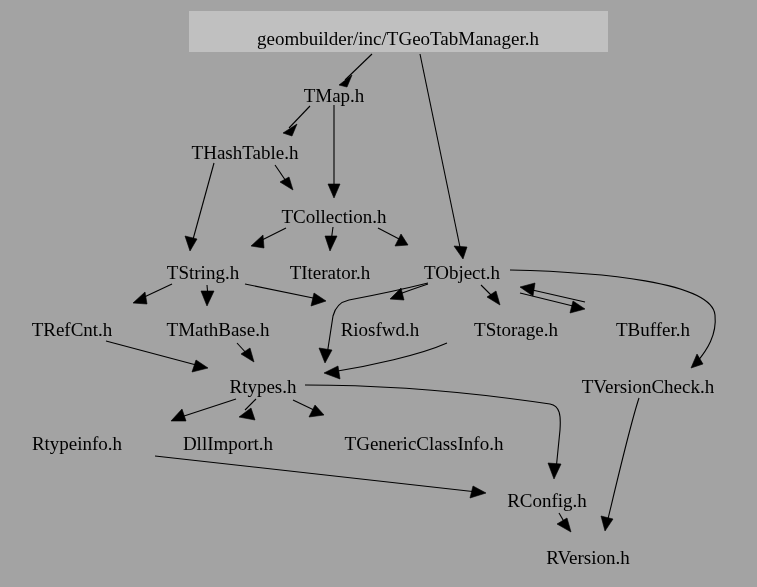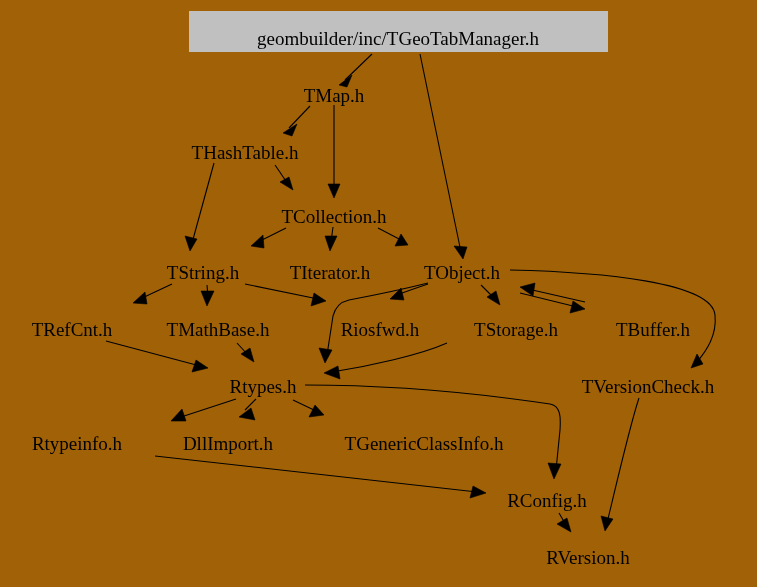--- a/index.html
+++ b/index.html
@@ -4,21 +4,21 @@
 <style>
   html, body {
     margin: 0;
     padding: 0;
     background: #ffffff;
   }
   #graph-root {
     position: relative;
     width: 757px;
     height: 587px;
-    background: #a16207;
+    background: #a3a3a3;
     font-family: "Liberation Serif", "DejaVu Serif", serif;
     overflow: hidden;
   }
   svg#graph-svg {
     position: absolute;
     left: 0;
     top: 0;
     width: 757px;
     height: 587px;
   }

